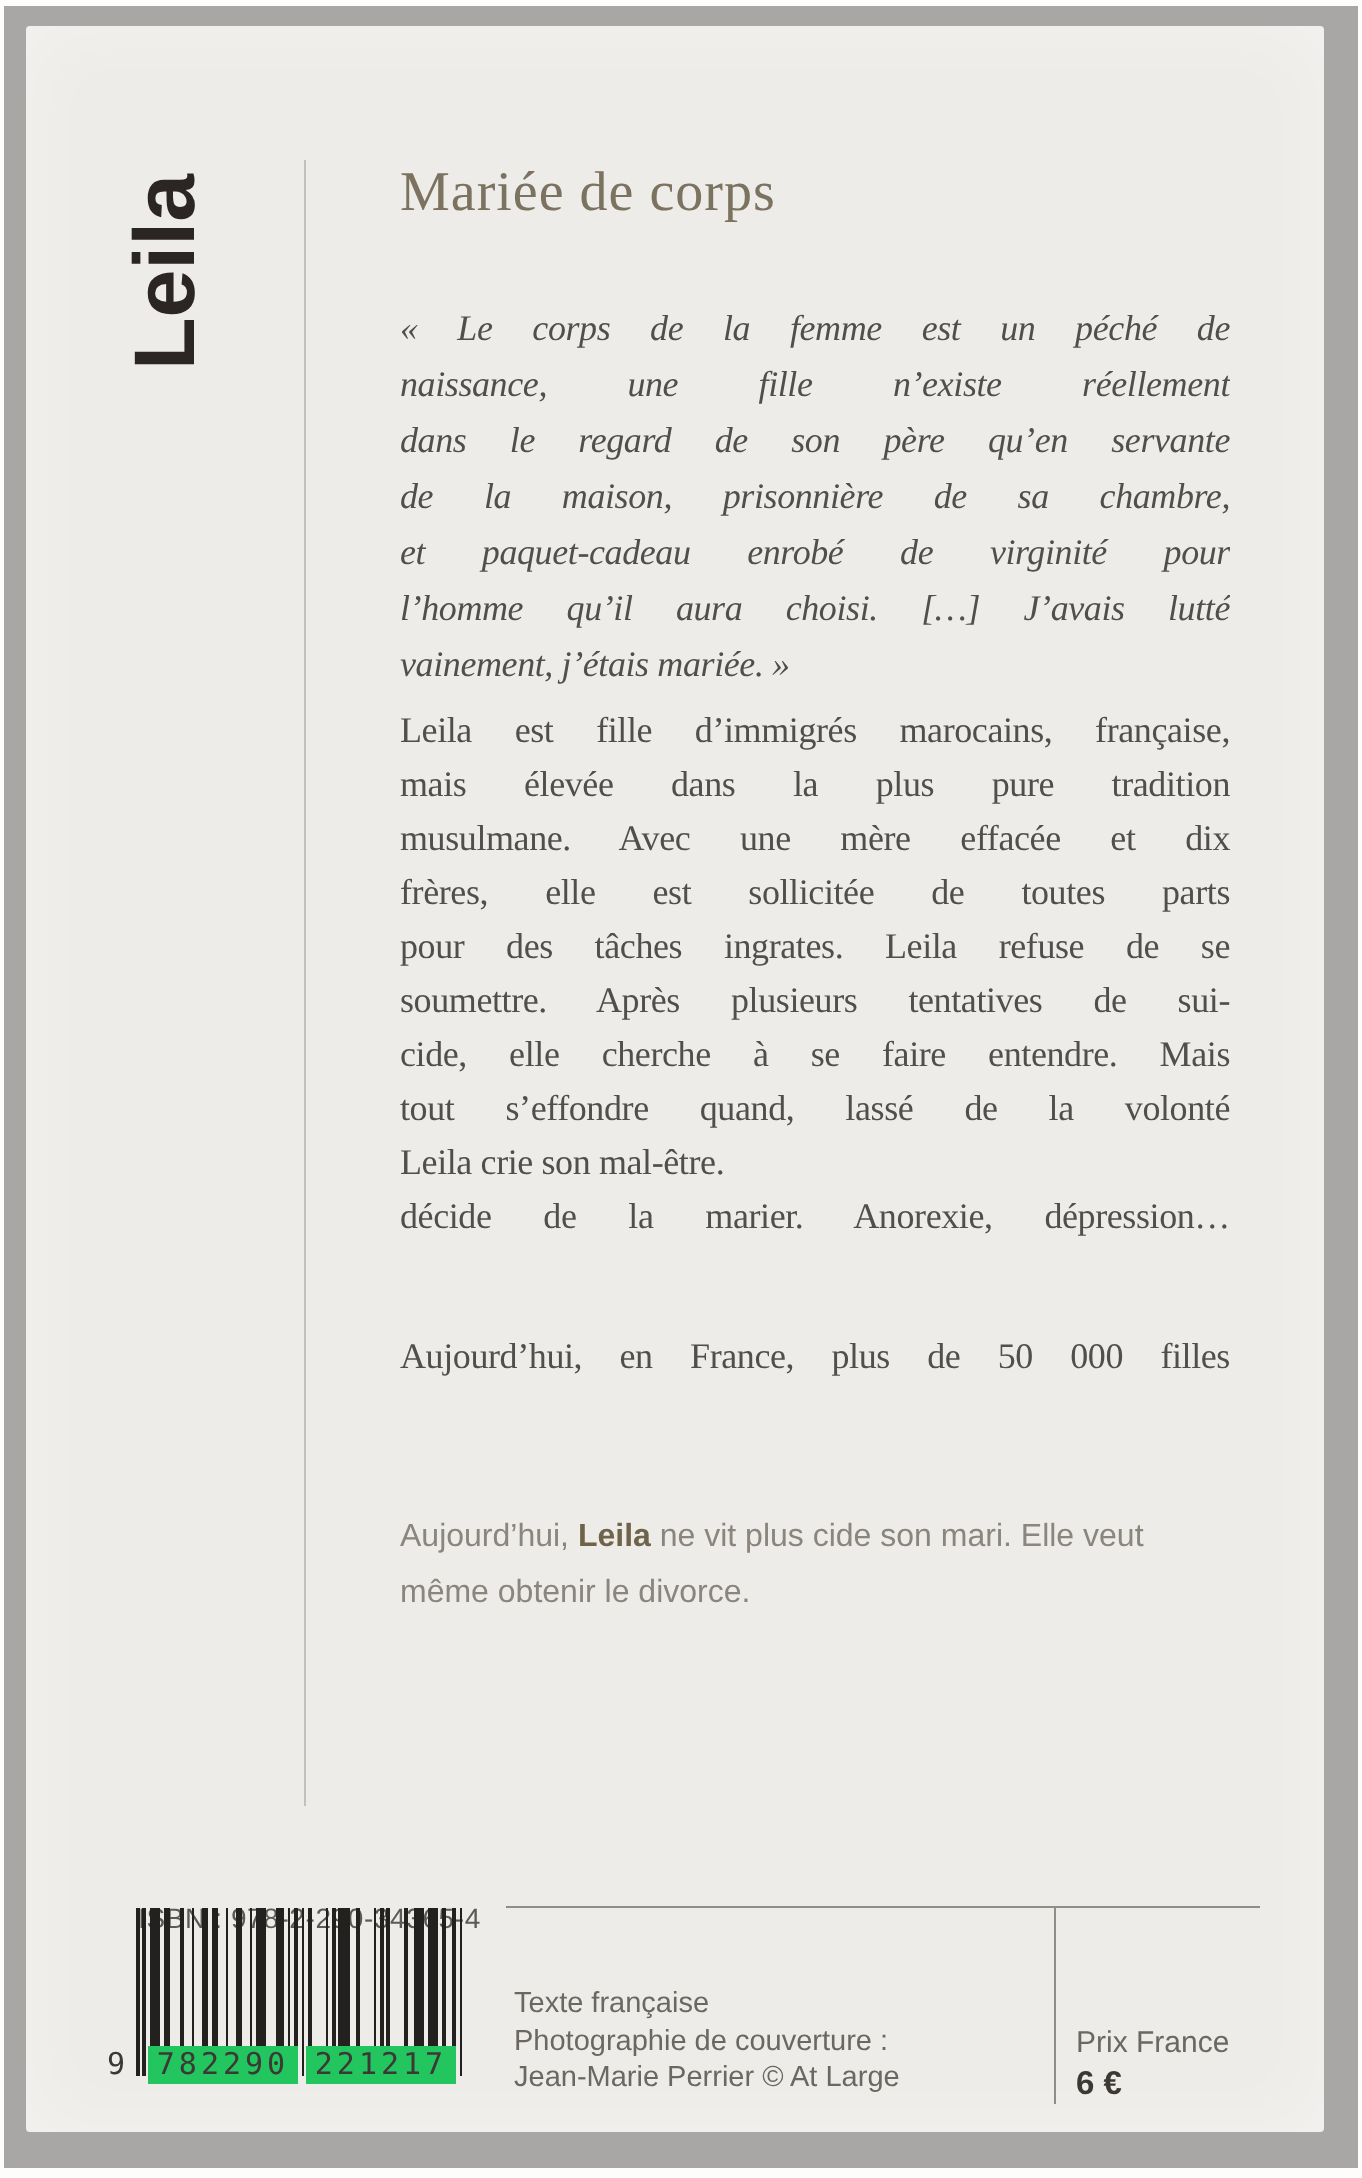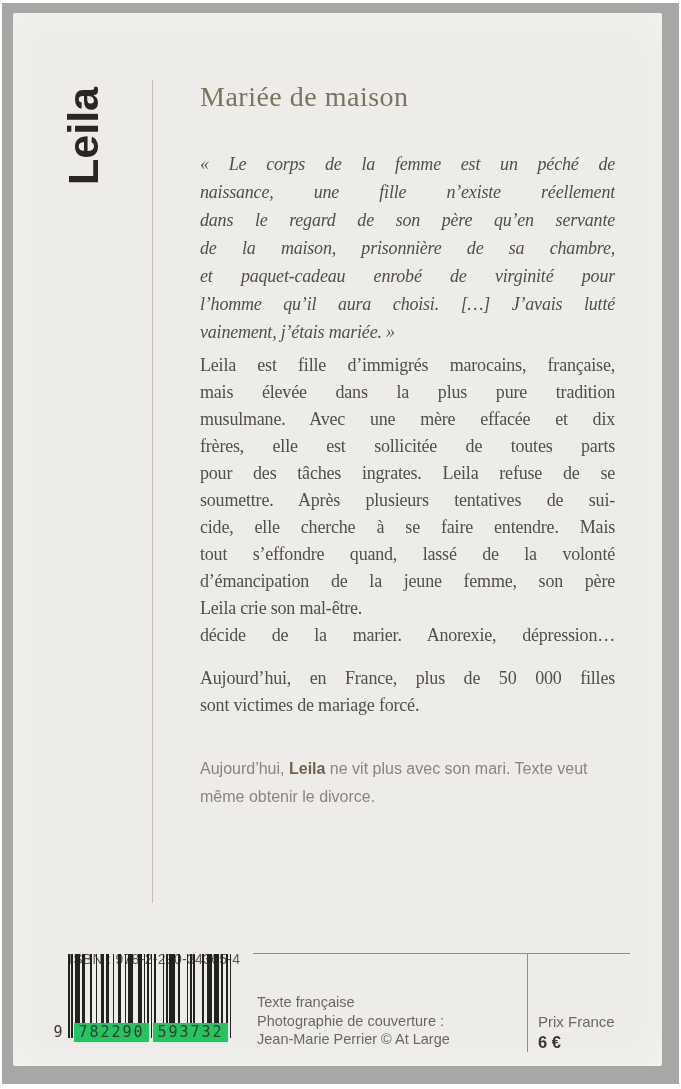--- a/index.html
+++ b/index.html
@@ -89,53 +89,51 @@
 </style>
 </head>
 <body>
 
 <div class="photo-frame"></div>
 <div class="cover"></div>
 
 <div class="spine-author">Leila</div>
 <div class="spine-line"></div>
 
-<h1 class="page-title">Mariée de maison</h1>
+<h1 class="page-title">Mariée de corps</h1>
 
 <div class="tcol quote-block">
   <div class="sline just">« Le corps de la femme est un péché de</div>
   <div class="sline just">naissance, une fille n’existe réellement</div>
   <div class="sline just">dans le regard de son père qu’en servante</div>
   <div class="sline just">de la maison, prisonnière de sa chambre,</div>
   <div class="sline just">et paquet-cadeau enrobé de virginité pour</div>
   <div class="sline just">l’homme qu’il aura choisi. […] J’avais lutté</div>
   <div class="sline">vainement, j’étais mariée. »</div>
 </div>
 
 <div class="tcol synopsis-block">
   <div class="sline just">Leila est fille d’immigrés marocains, française,</div>
   <div class="sline just">mais élevée dans la plus pure tradition</div>
   <div class="sline just">musulmane. Avec une mère effacée et dix</div>
   <div class="sline just">frères, elle est sollicitée de toutes parts</div>
   <div class="sline just">pour des tâches ingrates. Leila refuse de se</div>
   <div class="sline just">soumettre. Après plusieurs tentatives de sui-</div>
   <div class="sline just">cide, elle cherche à se faire entendre. Mais</div>
   <div class="sline just">tout s’effondre quand, lassé de la volonté</div>
-  <div class="sline just">d’émancipation de la jeune femme, son père</div>
   <div class="sline">Leila crie son mal-être.</div>
   <div class="sline just">décide de la marier. Anorexie, dépression…</div>
 </div>
 
 <div class="tcol stat-block">
   <div class="sline just">Aujourd’hui, en France, plus de 50 000 filles</div>
-  <div class="sline">sont victimes de mariage forcé.</div>
 </div>
 
 <div class="note-block">
-  <div><span>Aujourd’hui, </span><span class="note-name">Leila</span><span> ne vit plus avec son mari. Texte veut</span></div>
+  <div><span>Aujourd’hui, </span><span class="note-name">Leila</span><span> ne vit plus cide son mari. Elle veut</span></div>
   <div>même obtenir le divorce.</div>
 </div>
 
 <div class="isbn-text">ISBN : 978-2-290-34365-4</div>
 
 <div class="barcode">
   <div class="bars">
       <div class="module on guard"></div>
       <div class="module guard"></div>
       <div class="module on guard"></div>
@@ -227,21 +225,21 @@
       <div class="module"></div>
       <div class="module on"></div>
       <div class="module"></div>
       <div class="module"></div>
       <div class="module on guard"></div>
       <div class="module guard"></div>
       <div class="module on guard"></div>
     </div>
   <div class="bc-digits bc-lead">9</div>
   <div class="bc-digits bc-left">782290</div>
-  <div class="bc-digits bc-right">593732</div>
+  <div class="bc-digits bc-right">221217</div>
 </div>
 
 <div class="footer-hrule"></div>
 <div class="footer-vrule"></div>
 
 <div class="credits-block">
   <div>Texte française</div>
   <div>Photographie de couverture :</div>
   <div>Jean-Marie Perrier © At Large</div>
 </div>

